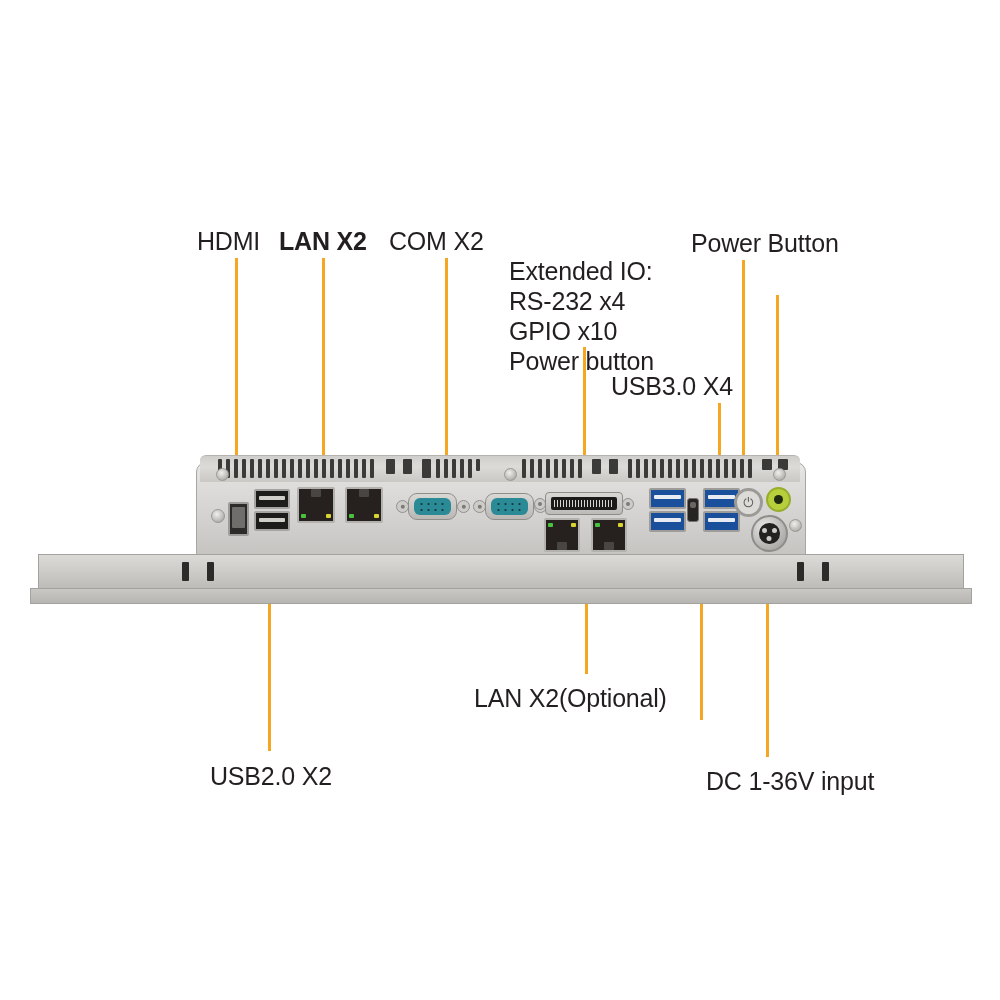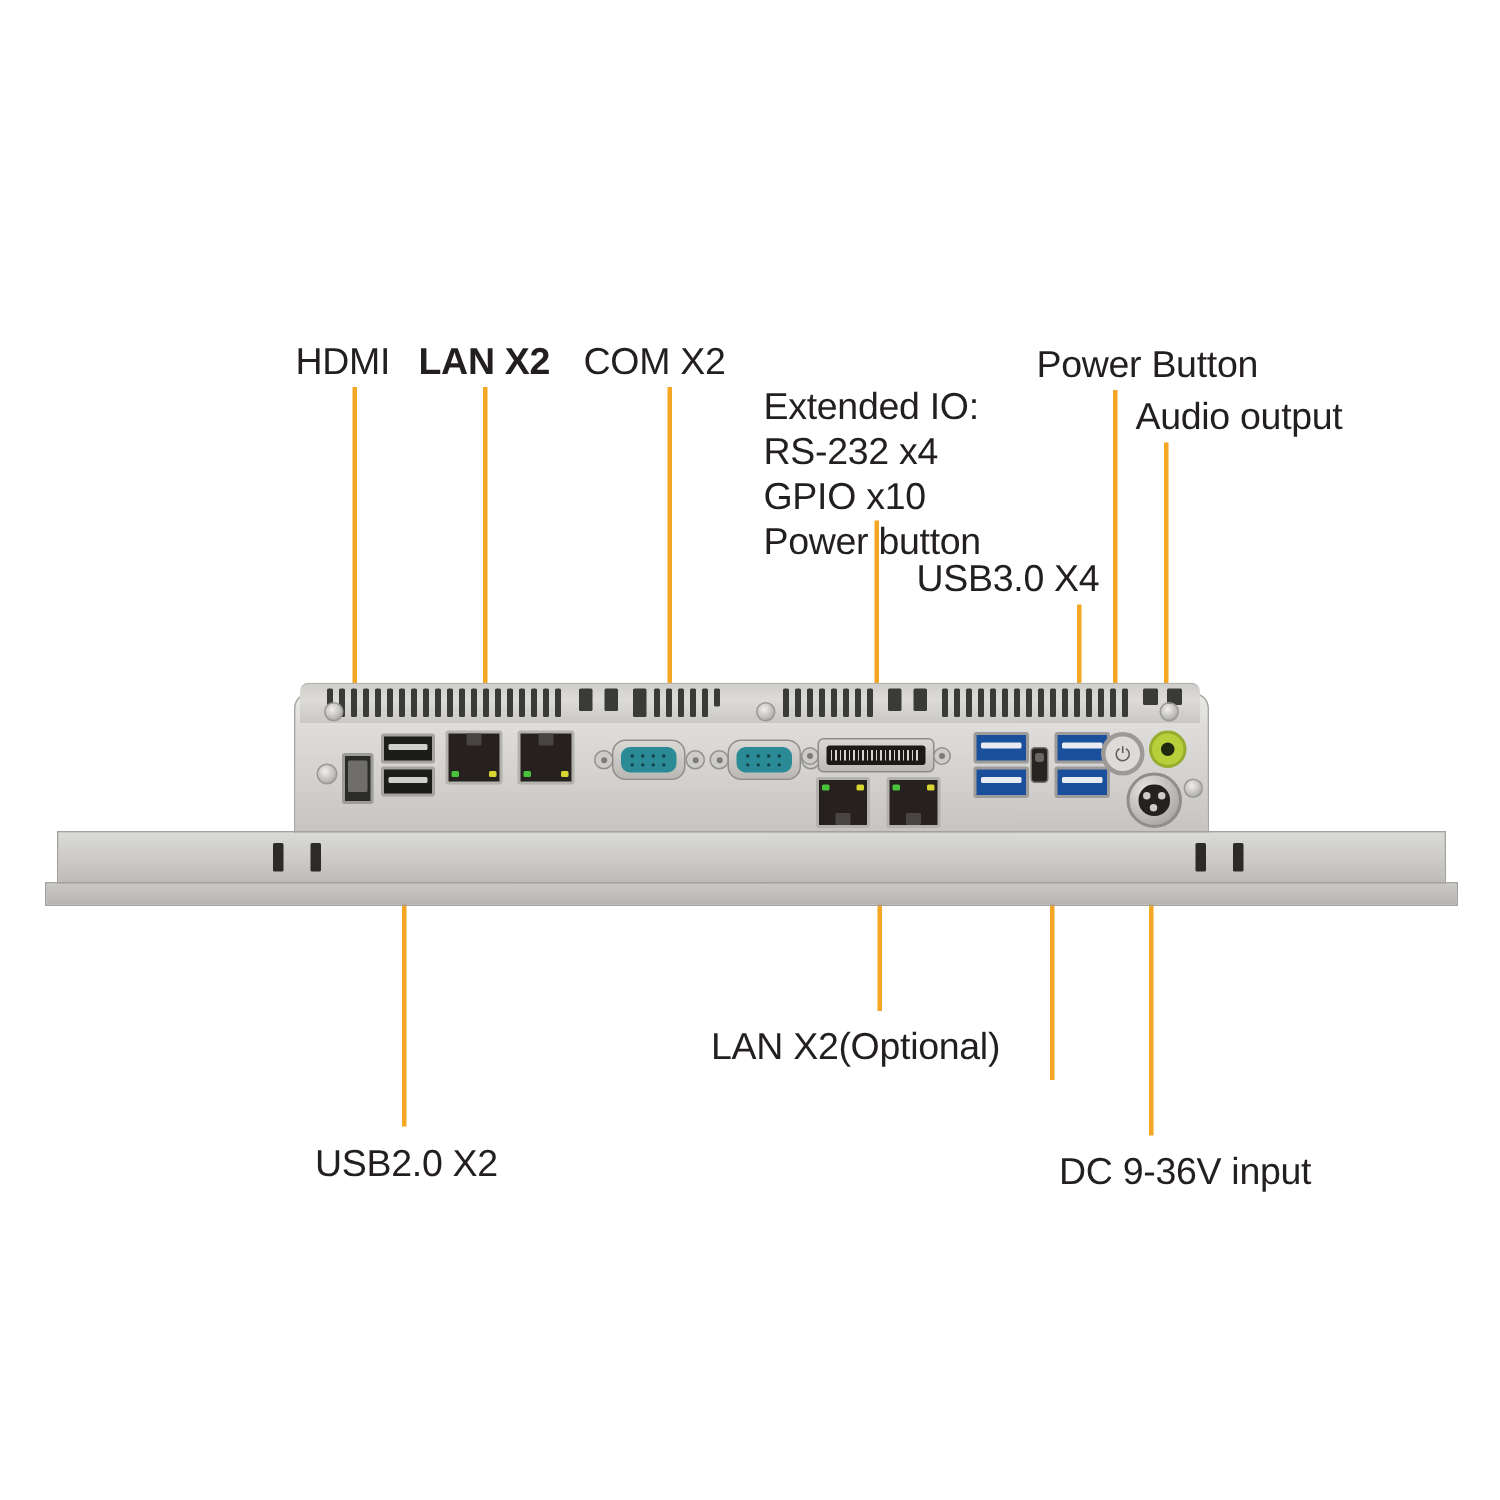--- a/index.html
+++ b/index.html
@@ -223,30 +223,29 @@
 
   <div class="label" style="left:389px; top:226px;">COM X2</div>
 
   <div class="label multi" style="left:509px; top:226px;margin-top:30px;">Extended IO:
 RS-232 x4
 GPIO x10
 Power button</div>
 
   <div class="label" style="left:691px; top:228px;">Power Button</div>
 
-  <div class="label" style="left:757px; top:263px;">Audio output</div>
 
   <div class="label" style="left:611px; top:371px;">USB3.0 X4</div>
 
   <div class="label" style="left:210px; top:761px;text-align:center;">USB2.0 X2</div>
 
   <div class="label" style="left:474px; top:683px;">LAN X2(Optional)</div>
 
 
-  <div class="label" style="left:706px; top:766px;">DC 9-36V input</div>
+  <div class="label" style="left:706px; top:766px;">DC 1-36V input</div>
 
   <div class="leader vline" style="left:235px; top:258px; height:248px;"></div>
 
   <div class="leader vline" style="left:322px; top:258px; height:226px;"></div>
   <div class="leader hline" style="left:305px; top:484px; width:52px;"></div>
   <div class="leader vline" style="left:305px; top:484px; height:22px;"></div>
   <div class="leader vline" style="left:354px; top:484px; height:22px;"></div>
 
   <div class="leader vline" style="left:445px; top:258px; height:226px;"></div>
   <div class="leader hline" style="left:424px; top:484px; width:86px;"></div>

